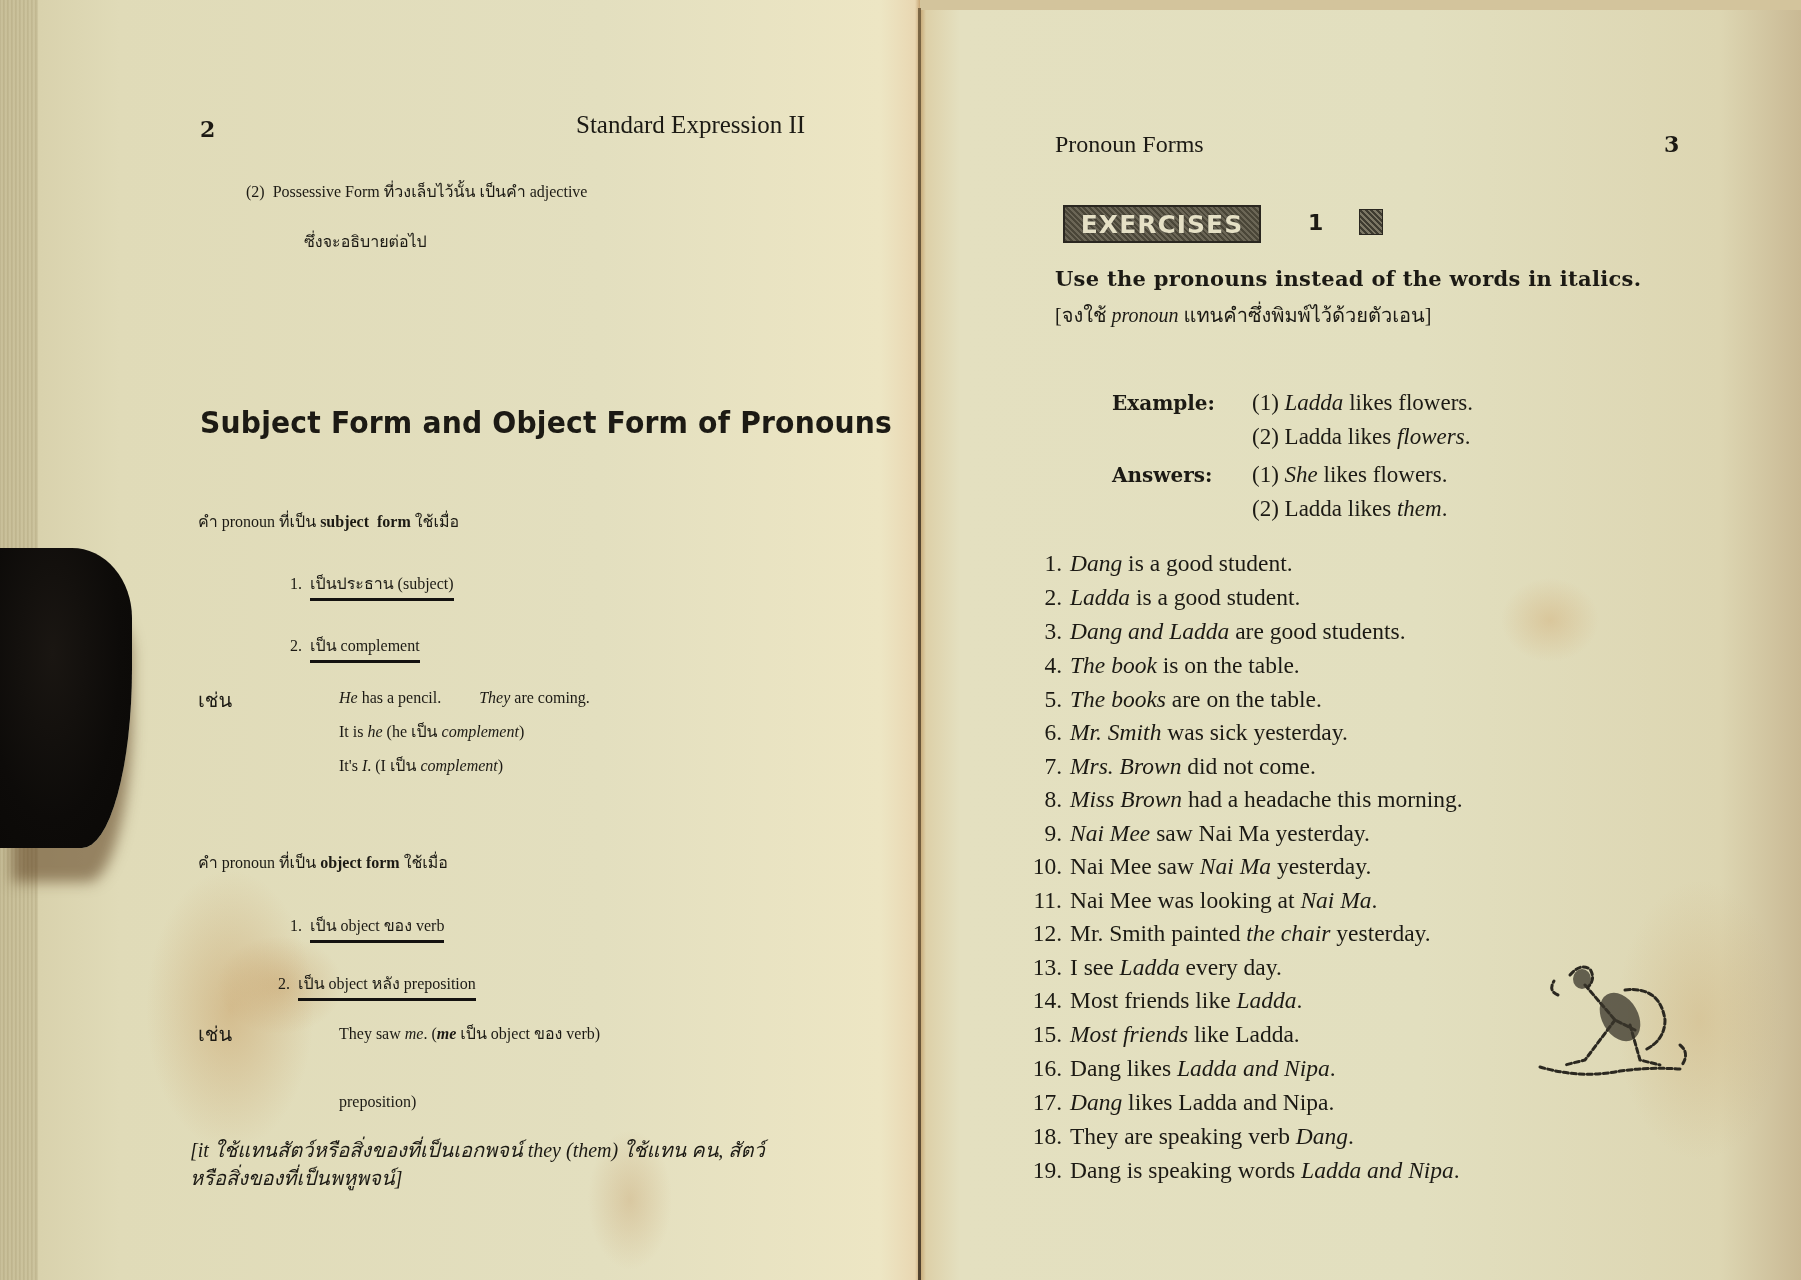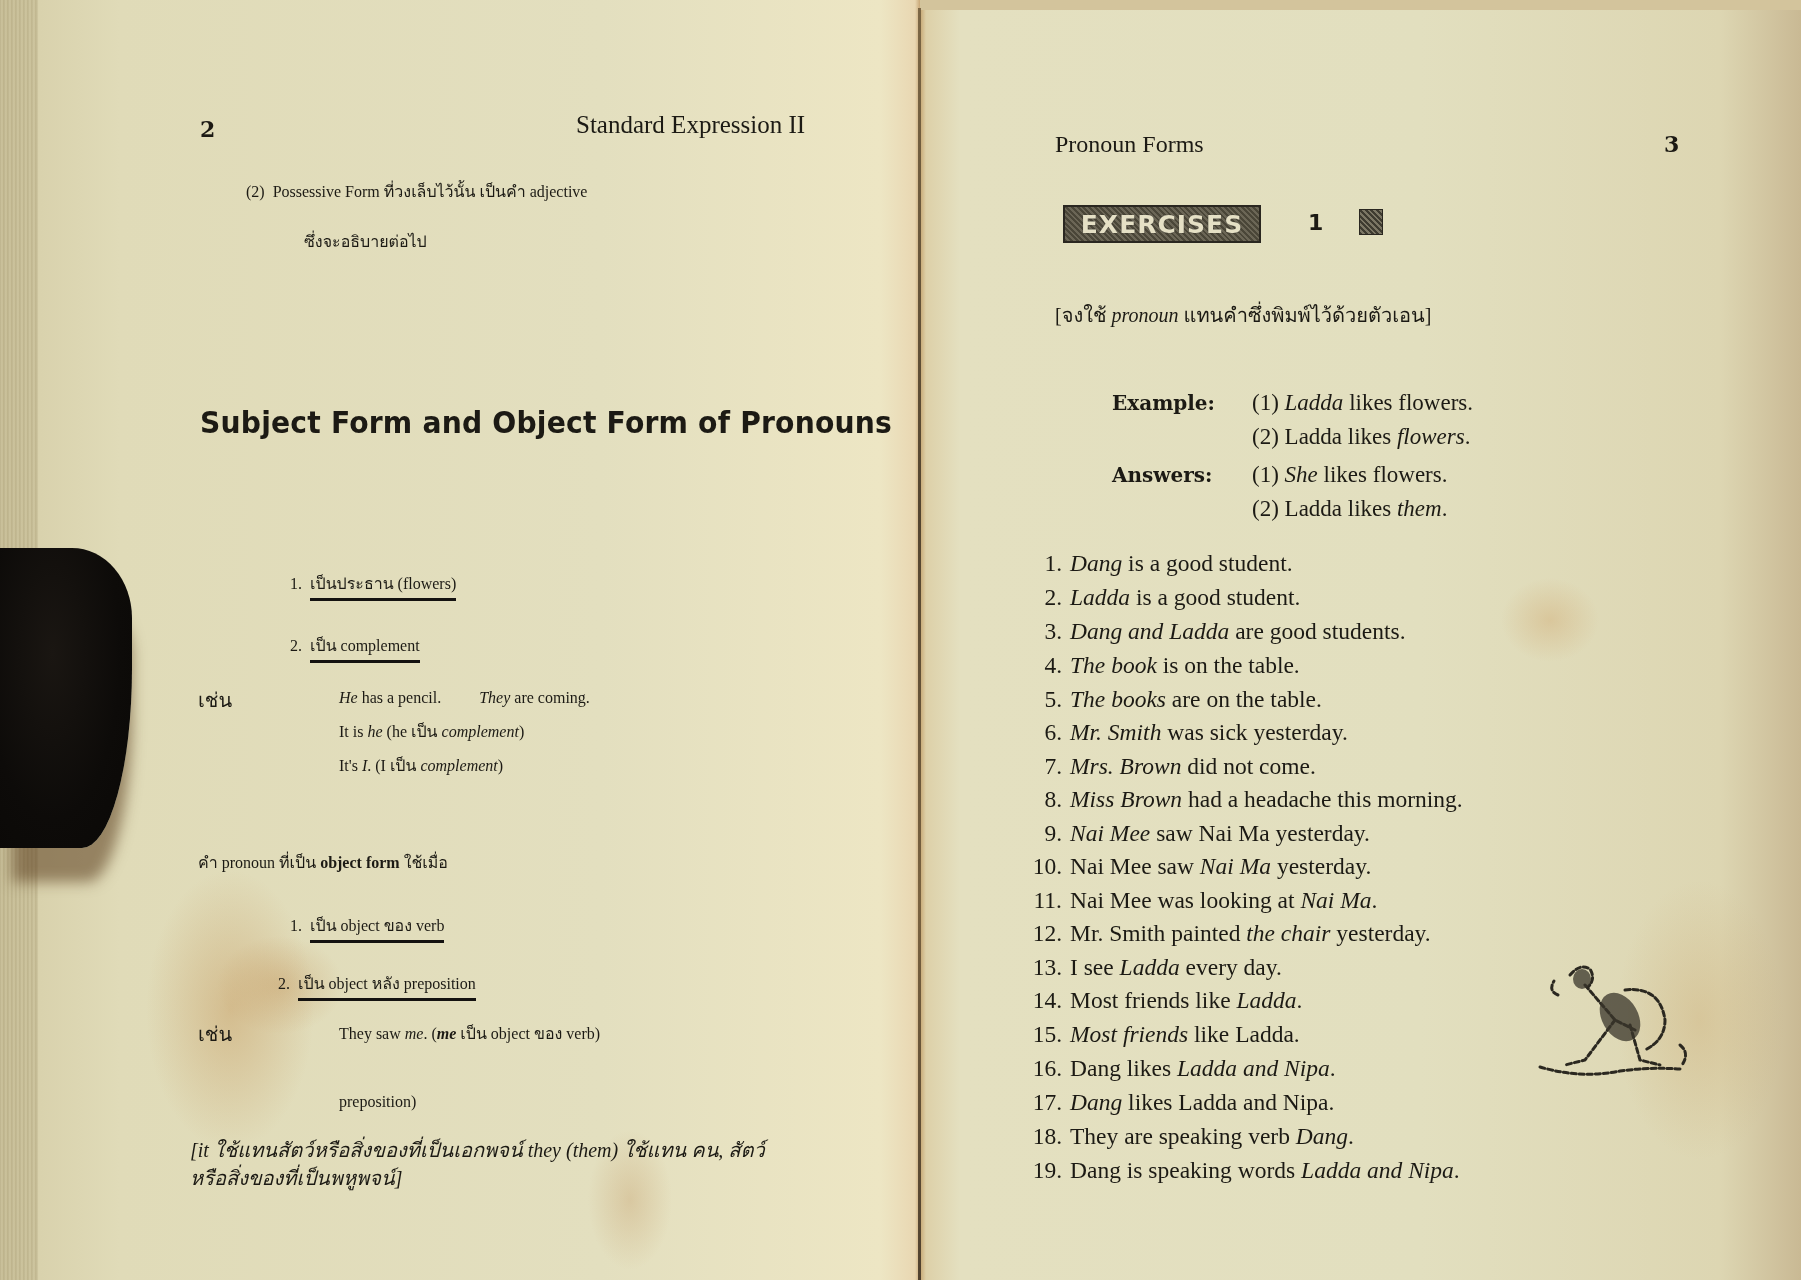--- a/index.html
+++ b/index.html
@@ -93,23 +93,30 @@
   <div class="txt body" style="left:246px; top:184px;">
     <span>(2)</span>&nbsp;
     <span>Possessive Form</span>
     <span>ที่วงเล็บไว้นั้น เป็นคำ</span>
     <span>adjective</span>
   </div>
   <div class="txt body" style="left:304px; top:234px;">ซึ่งจะอธิบายต่อไป</div>
 
   <div class="txt section-title" style="left:200px; top:408px;">Subject Form and Object Form of Pronouns</div>
 
+  <div class="txt body" style="left:198px; top:514px;">
+    <span>คำ</span>
+    <span>pronoun</span>
+    <span>ที่เป็น</span>
+    <span class="bold" style="white-space:pre">subject  form</span>
+    <span>ใช้เมื่อ</span>
+  </div>
   <div class="txt body" style="left:290px; top:576px;">
     <span>1.</span>&nbsp;
-    <span class="uline"><span>เป็นประธาน</span> <span>(flowers)</span></span>
+    <span class="uline"><span>เป็นประธาน</span> <span>(subject)</span></span>
   </div>
   <div class="txt body" style="left:290px; top:638px;">
     <span>2.</span>&nbsp;
     <span class="uline"><span>เป็น</span> <span>complement</span></span>
   </div>
 
   <div class="txt body" style="left:198px; top:690px; font-size:20px;">เช่น</div>
   <div class="txt body" style="left:339px; top:690px;">
     <span class="it">He</span><span> has a pencil.</span>
     <span style="display:inline-block; width:30px"></span>
@@ -153,20 +160,21 @@
   <div class="top-strip"></div>
   <div class="gutter-line"></div>
 
   <div class="txt running-head" style="left:1055px; top:132px; font-size:24px;">Pronoun Forms</div>
   <div class="txt page-num" style="left:1664px; top:133px;">3</div>
 
   <div class="exercises-badge">EXERCISES</div>
   <div class="txt ex-num" style="left:1308px; top:212px;">1</div>
   <div class="ex-square"></div>
 
+  <div class="txt instruction" style="left:1055px; top:268px;">Use the pronouns instead of the words in italics.</div>
   <div class="txt thai-small" style="left:1055px; top:305px;">
     <span style="white-space:pre">[จงใช้ </span><span class="it">pronoun</span><span style="white-space:pre"> แทนคำซึ่งพิมพ์ไว้ด้วยตัวเอน]</span>
   </div>
 
   <div class="txt label-bold" style="left:1112px; top:393px;">Example:</div>
   <div class="txt body" style="left:1252px; top:391px; font-size:23px;">
     <span>(1)</span>
     <span class="it">Ladda</span><span style="white-space:pre"> likes flowers.</span>
   </div>
   <div class="txt body" style="left:1252px; top:425px; font-size:23px;">

